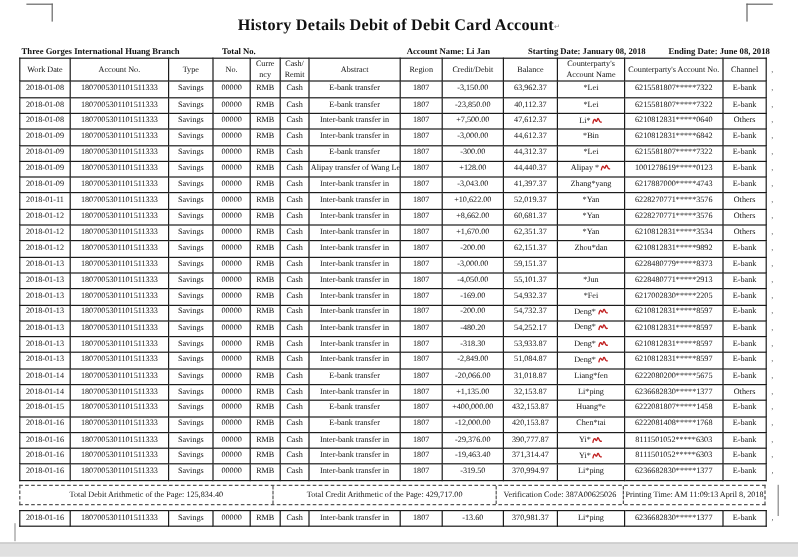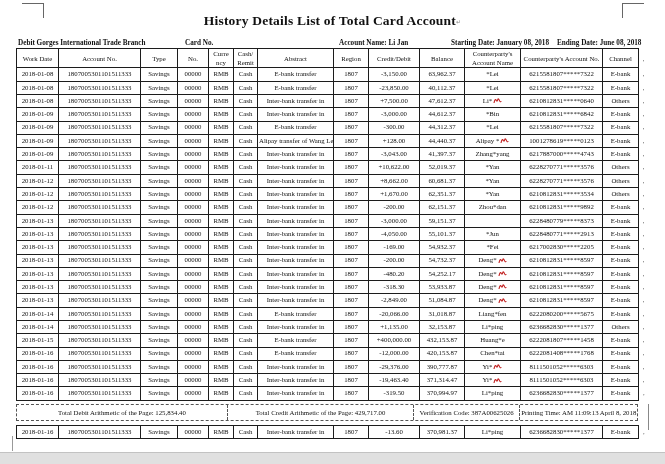--- a/index.html
+++ b/index.html
@@ -14,21 +14,21 @@
     font-size:13.5px; font-weight:bold; letter-spacing:0.2px;
   }
   .doc-title .pmark { font-size:6px; color:#8a8a8a; font-weight:normal; vertical-align:middle; }
 
   .meta { position:absolute; top:39px; left:0; width:665px; height:10px;
           font-size:7.2px; font-weight:bold; }
   .meta span { position:absolute; white-space:nowrap; }
   .m-branch { left:18px; }
   .m-card   { left:185px; }
   .m-acct   { left:339px; }
-  .m-start  { left:451px;text-align:right; }
+  .m-start  { left:440px;text-align:right; }
   .m-end    { left:557px; }
 
   .content { position:absolute; left:16px; top:48px; width:640px; }
 
   table.grid { border-collapse:collapse; table-layout:fixed; width:632px; }
   table.grid td, table.grid th {
     border:0.8px solid #1c1c1c; font-size:6.8px; font-weight:normal;
     text-align:center; vertical-align:middle; padding:0 1px; line-height:1.25;
     overflow:hidden; white-space:nowrap;
   }
@@ -67,26 +67,26 @@
 <body>
 
 <div class="page">
 
   <div class="crop crop-tl"></div>
   <div class="crop crop-tr"></div>
   <div class="crop crop-br"></div>
   <div class="crop crop-bl"></div>
 
   <div class="doc-title">
-    <span>History Details List of Total Card Account</span><span class="pmark">↵</span>
+    <span>History Details Debit of Debit Card Account</span><span class="pmark">↵</span>
   </div>
 
   <div class="meta">
-    <span class="m-branch">Debit Gorges International Trade Branch</span>
-    <span class="m-card">Card No.</span>
+    <span class="m-branch">Three Gorges International Huang Branch</span>
+    <span class="m-card">Total No.</span>
     <span class="m-acct">Account Name: Li Jan</span>
     <span class="m-start">Starting Date: January 08, 2018</span>
     <span class="m-end">Ending Date: June 08, 2018</span>
   </div>
 
   <div class="content">
     <table class="grid">
       <colgroup>
         <col style="width:42px">
           <col style="width:82px">

